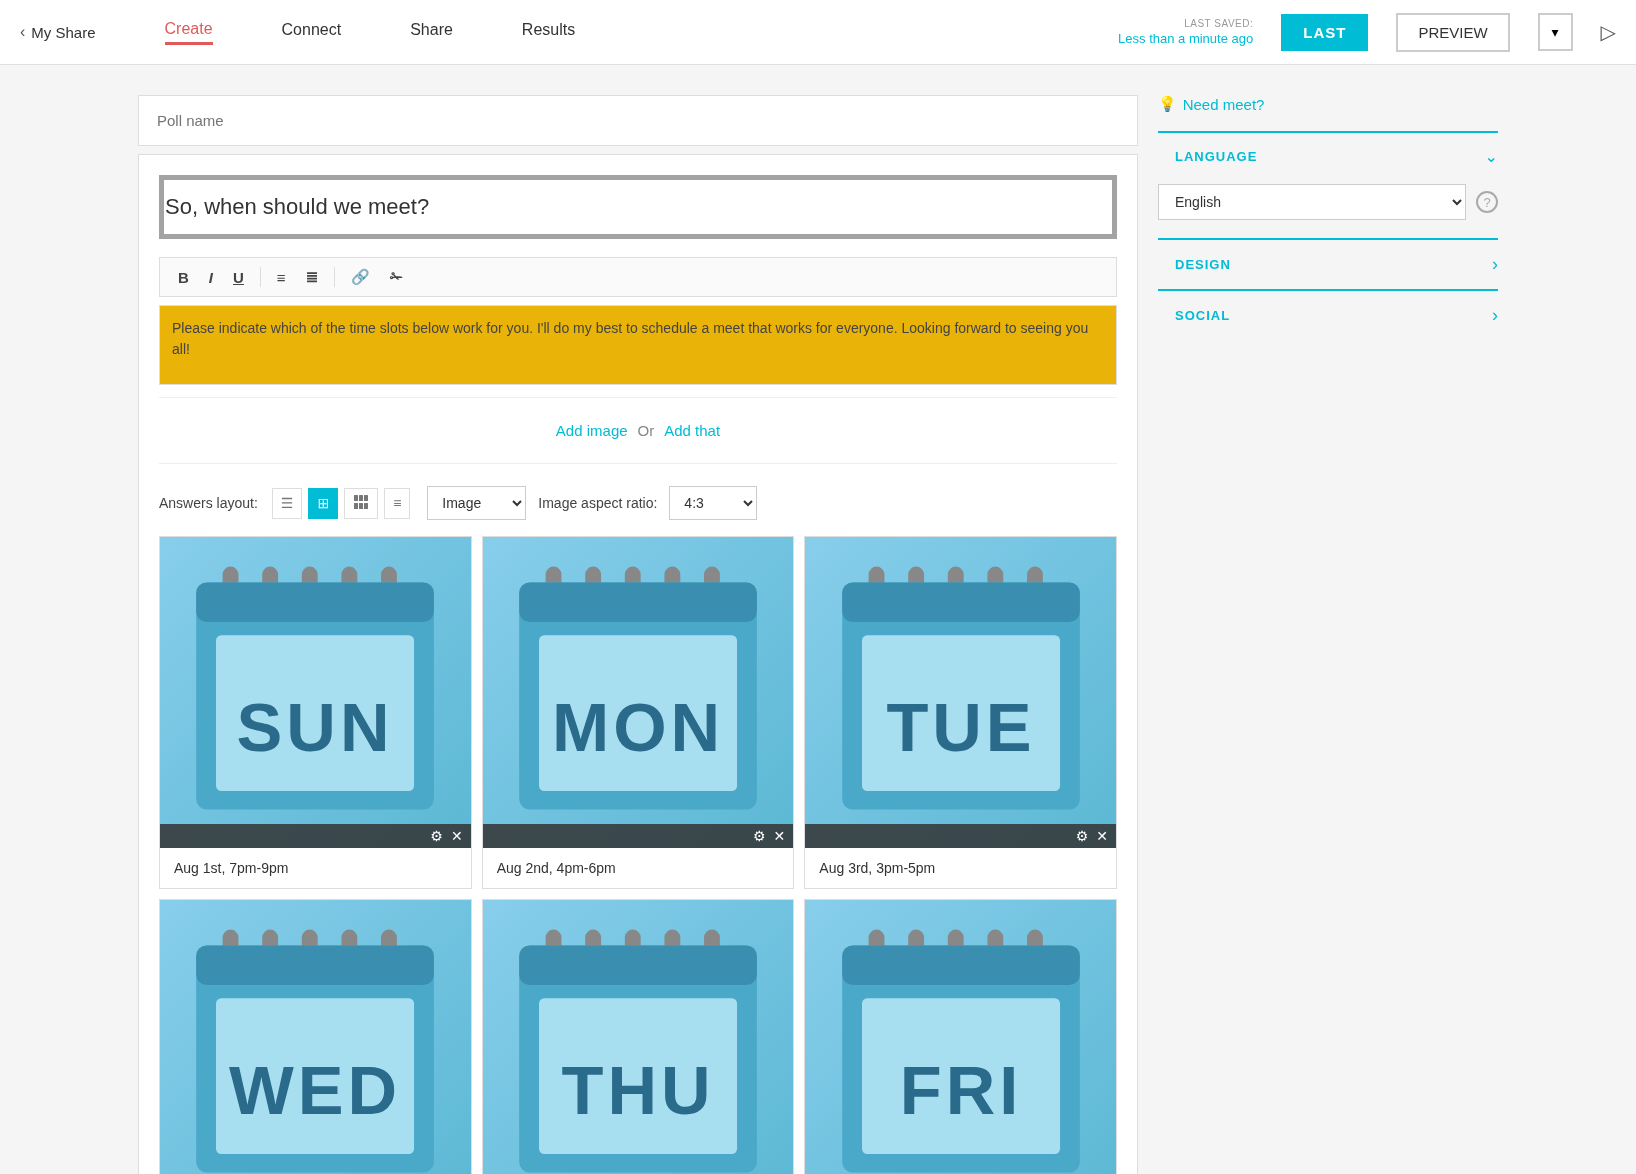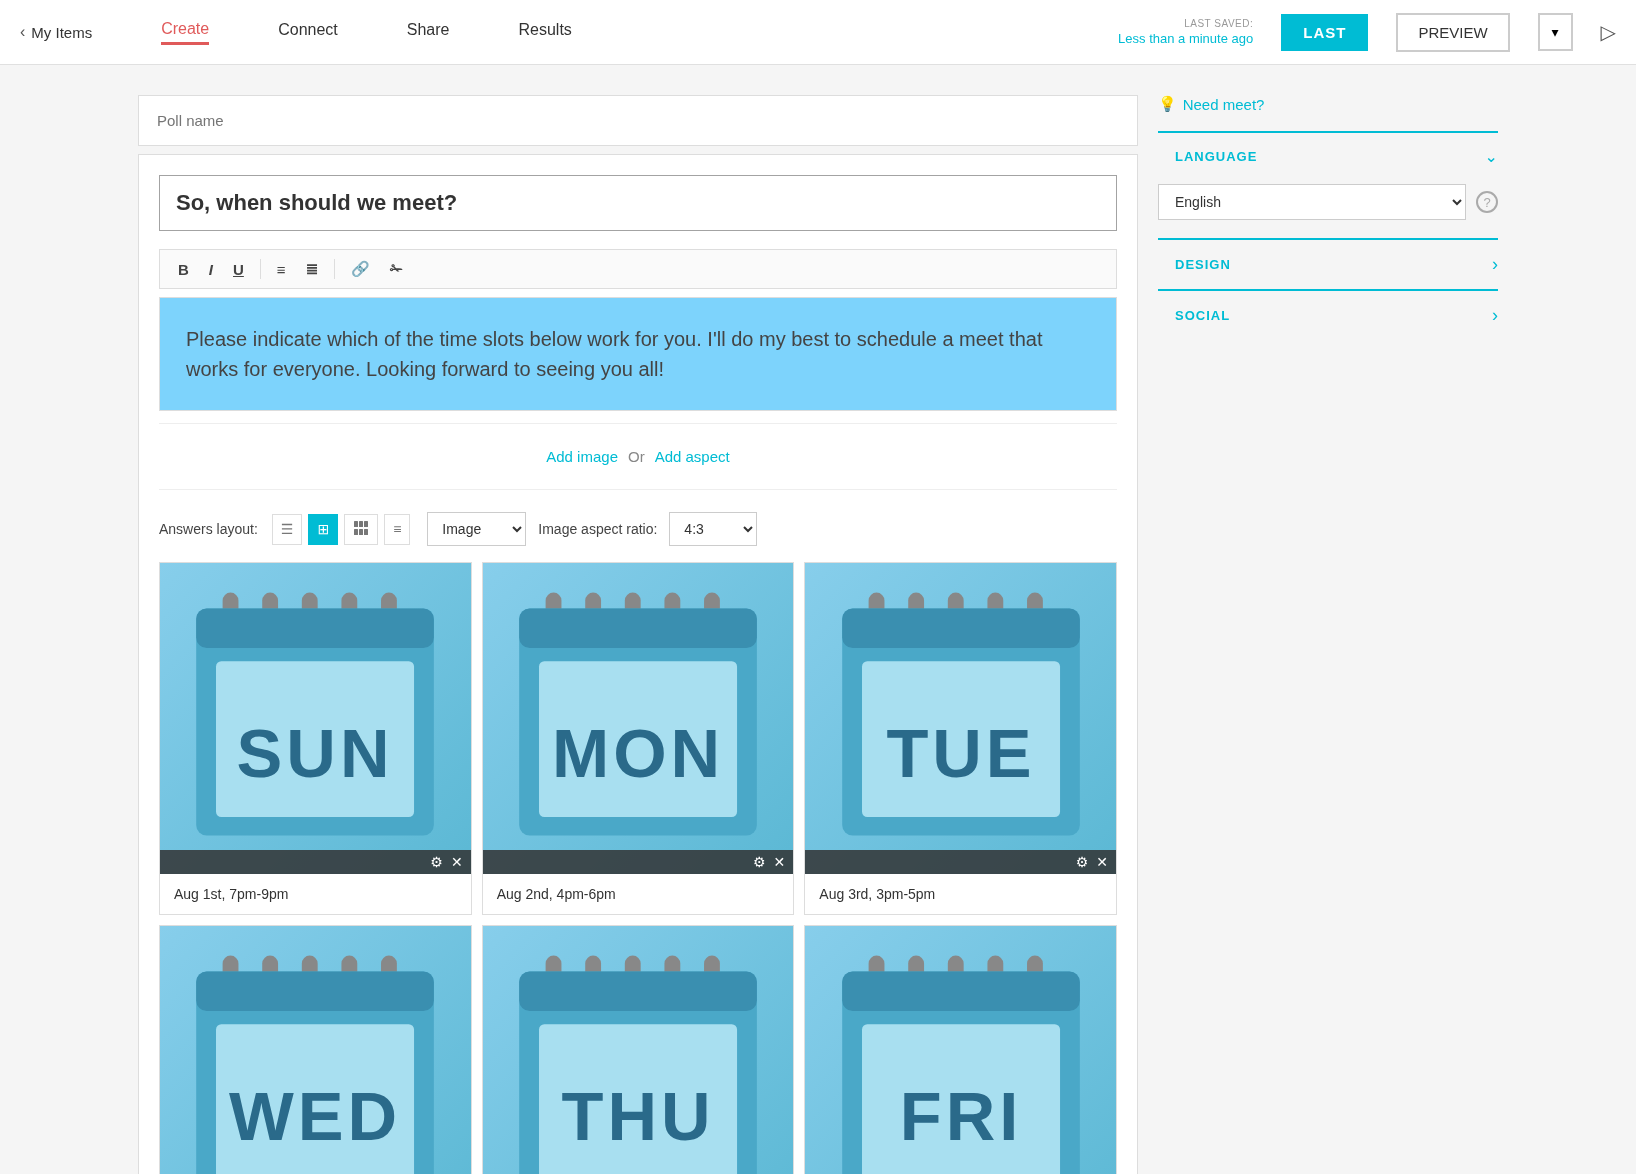--- a/index.html
+++ b/index.html
@@ -125,24 +125,24 @@
     }
 
     .editor-card {
       background: #fff;
       border: 1px solid #ddd;
       padding: 20px;
     }
 
     .question-input {
       width: 100%;
-      border: 1px solid #a3a3a3;
-      padding: 14px 16px;
+      border: 5px solid #a3a3a3;
+      padding: 14px 1px;
       font-size: 22px;
-      font-weight: 700;
+      font-weight: 400;
       color: #333;
       outline: none;
       margin-bottom: 18px;
     }
 
     .toolbar {
       display: flex;
       align-items: center;
       gap: 4px;
       border: 1px solid #ddd;
@@ -161,26 +161,26 @@
     }
     .toolbar-sep {
       width: 1px;
       height: 20px;
       background: #ddd;
       margin: 0 4px;
     }
 
     .description-area {
       border: 1px solid #ddd;
-      padding: 26px;
-      font-size: 20px;
+      padding: 12px;
+      font-size: 14px;
       color: #444;
       line-height: 1.5;
       min-height: 80px;
-      background: #7dd3fc;
+      background: #eab308;
     }
 
     .media-row {
       display: flex;
       align-items: center;
       justify-content: center;
       gap: 10px;
       padding: 24px 0;
       border-top: 1px solid #eee;
       border-bottom: 1px solid #eee;
@@ -385,21 +385,21 @@
     .design-section { border-top: 2px solid #00bcd4; margin-bottom: 4px; }
     .social-section { border-top: 2px solid #00bcd4; }
   </style>
 </head>
 <body>
 
 <nav class="top-nav">
   <div class="nav-left">
     <a class="nav-back">
       <span class="arrow">‹</span>
-      <span>My Items</span>
+      <span>My Share</span>
     </a>
     <span class="nav-item active">Create</span>
     <span class="nav-item">Connect</span>
     <span class="nav-item">Share</span>
     <span class="nav-item">Results</span>
   </div>
   <div class="nav-right">
     <div class="last-saved">
       <span class="last-saved-label">LAST SAVED:</span>
       <span class="last-saved-time">Less than a minute ago</span>
@@ -440,21 +440,21 @@
 
       
       <div class="description-area">
         <span>Please indicate which of the time slots below work for you. I'll do my best to schedule a meet that works for everyone. Looking forward to seeing you all!</span>
       </div>
 
       
       <div class="media-row">
         <span class="media-link">Add image</span>
         <span class="media-or">Or</span>
-        <span class="media-link">Add aspect</span>
+        <span class="media-link">Add that</span>
       </div>
 
       
       <div class="answers-layout-row">
         <span class="answers-layout-label">Answers layout:</span>
         <div class="layout-icons">
           <button class="layout-icon-btn">☰</button>
           <button class="layout-icon-btn active">⊞</button>
           <button class="layout-icon-btn">
             <svg width="16" height="16" viewBox="0 0 16 16">

